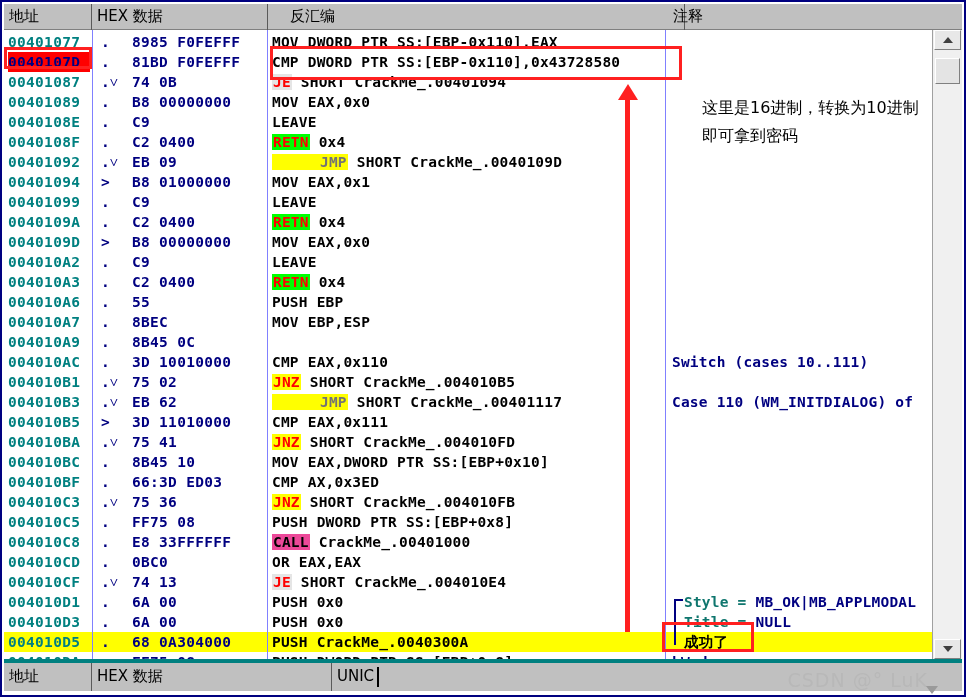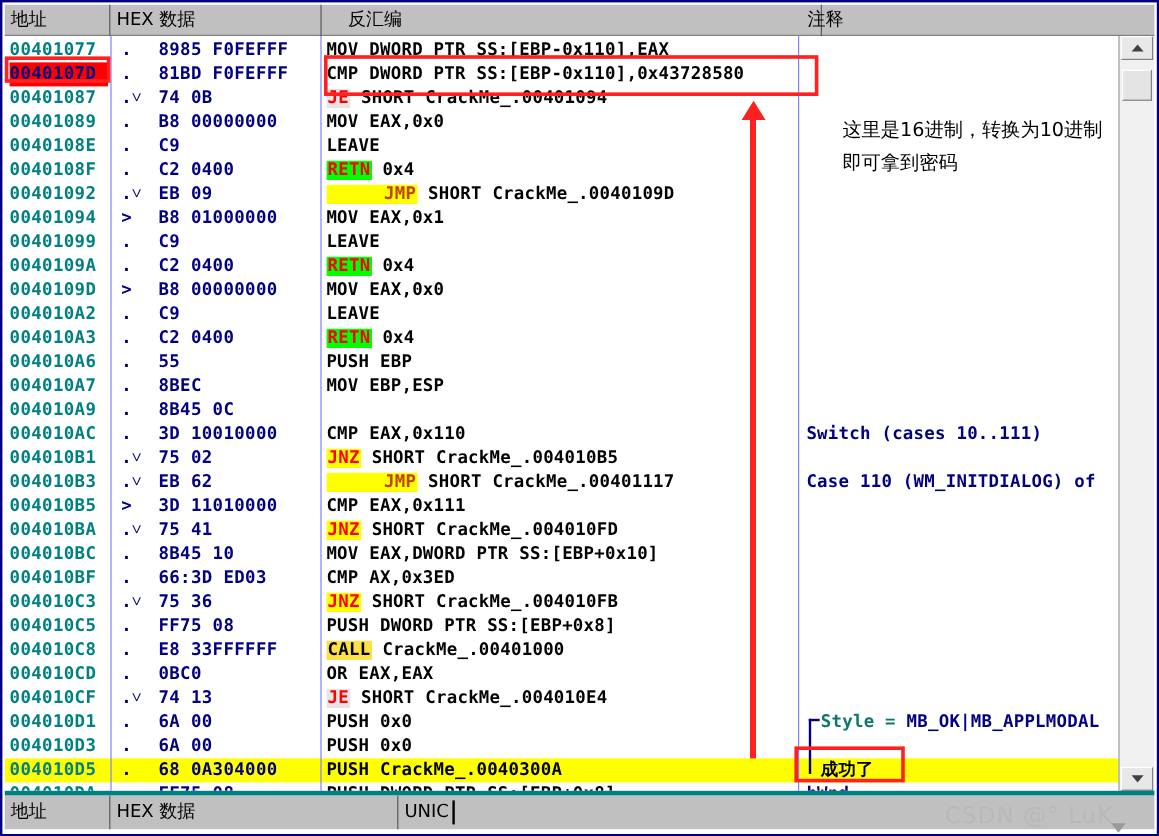--- a/index.html
+++ b/index.html
@@ -109,24 +109,24 @@
     color: #000080;
     letter-spacing: 0.2px;
     overflow: hidden;
   }
   .row.hl { background: #ffff00; }
   .row.sel .dot, .row.sel .hex { color: #000080; }
 
   
   .mn { padding: 0 1px; }
   .mn-je   { background: #e5e5e5; color: #ff0000; }
-  .mn-jmp  { background: #ffff00; color: #c2410c; padding-left: 48px; }
+  .mn-jmp  { background: #ffff00; color: #737373; padding-left: 48px; }
   .mn-jnz  { background: #ffff00; color: #ff0000; }
   .mn-retn { background: #00ff00; color: #ff0000; }
-  .mn-call { background: #fde047; color: #000000; text-align: right; }
+  .mn-call { background: #ec4899; color: #000000; text-align: right; }
 
   
   .vsep {
     position: absolute;
     top: 28px;
     width: 1px;
     height: 629px;
     background: #8080ff;
   }
 
@@ -491,20 +491,21 @@
         <span class="dot">.</span>
         <span class="hex">6A 00</span>
         <span class="asm">PUSH 0x0</span>
         <span class="cmt" style="padding-left: 12px;"><span class="ckey">Style =</span><span class="cval"> MB_OK|MB_APPLMODAL</span></span>
       </div>
       <div class="row" style="top: 582px;">
         <span class="addr">004010D3</span>
         <span class="dot">.</span>
         <span class="hex">6A 00</span>
         <span class="asm">PUSH 0x0</span>
+        <span class="cmt" style="padding-left: 12px;"><span class="ckey">Title =</span><span class="cval"> NULL</span></span>
       </div>
       <div class="row hl" style="top: 602px;">
         <span class="addr">004010D5</span>
         <span class="dot">.</span>
         <span class="hex">68 0A304000</span>
         <span class="asm">PUSH CrackMe_.0040300A</span>
         <span class="cmt" style="color: rgb(0, 0, 0); padding-left: 12px; font-family: &quot;DejaVu Sans&quot;, sans-serif;">成功了</span>
       </div>
       <div class="row" style="top: 622px;">
         <span class="addr">004010DA</span>

